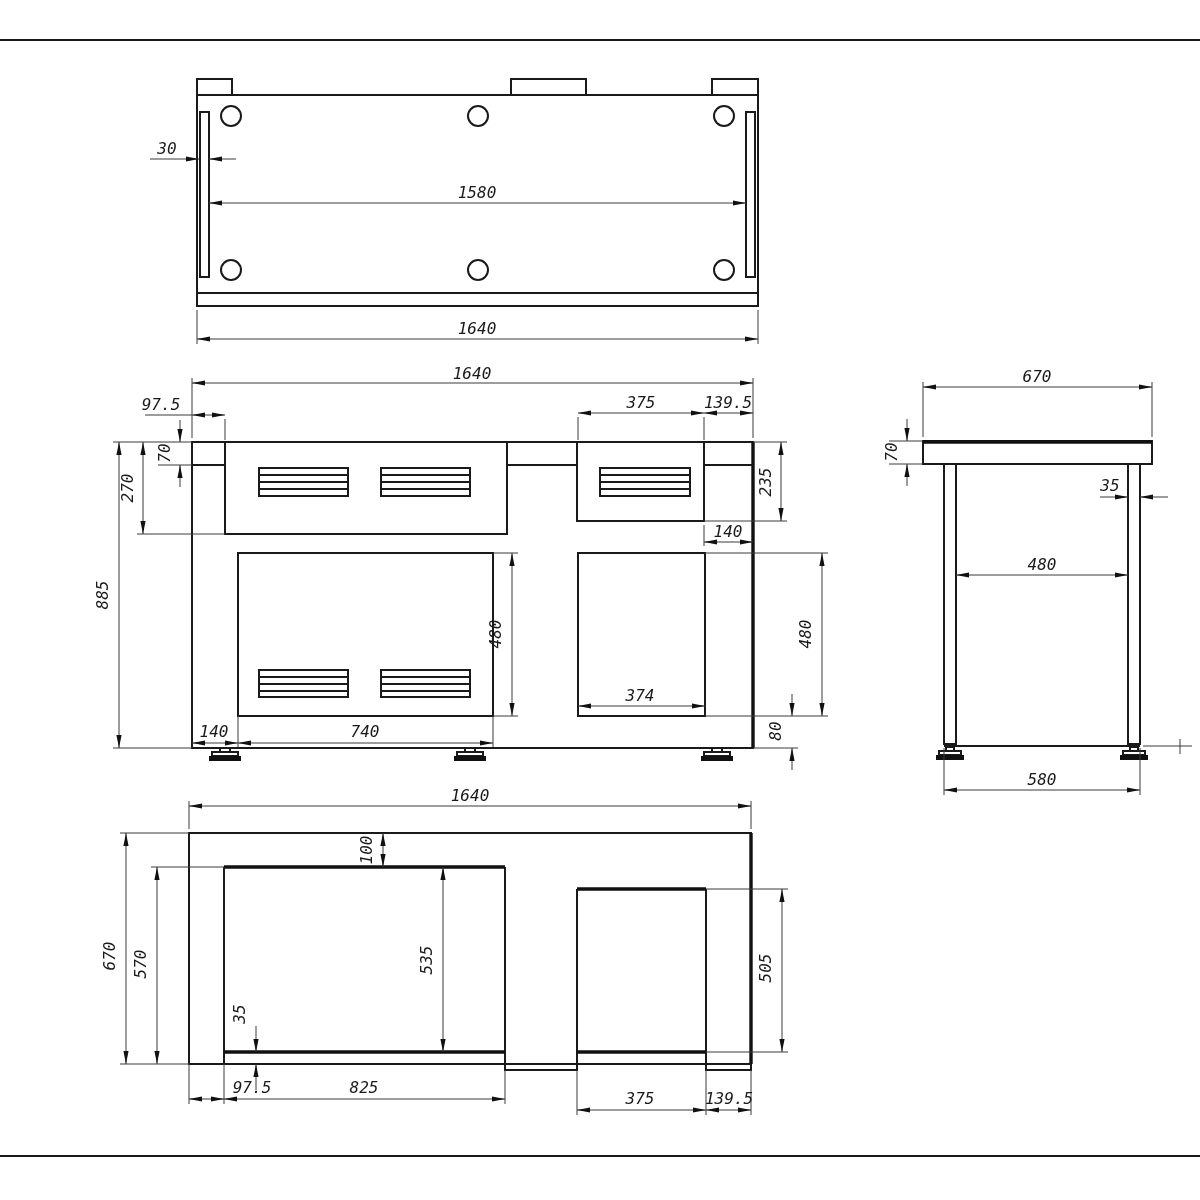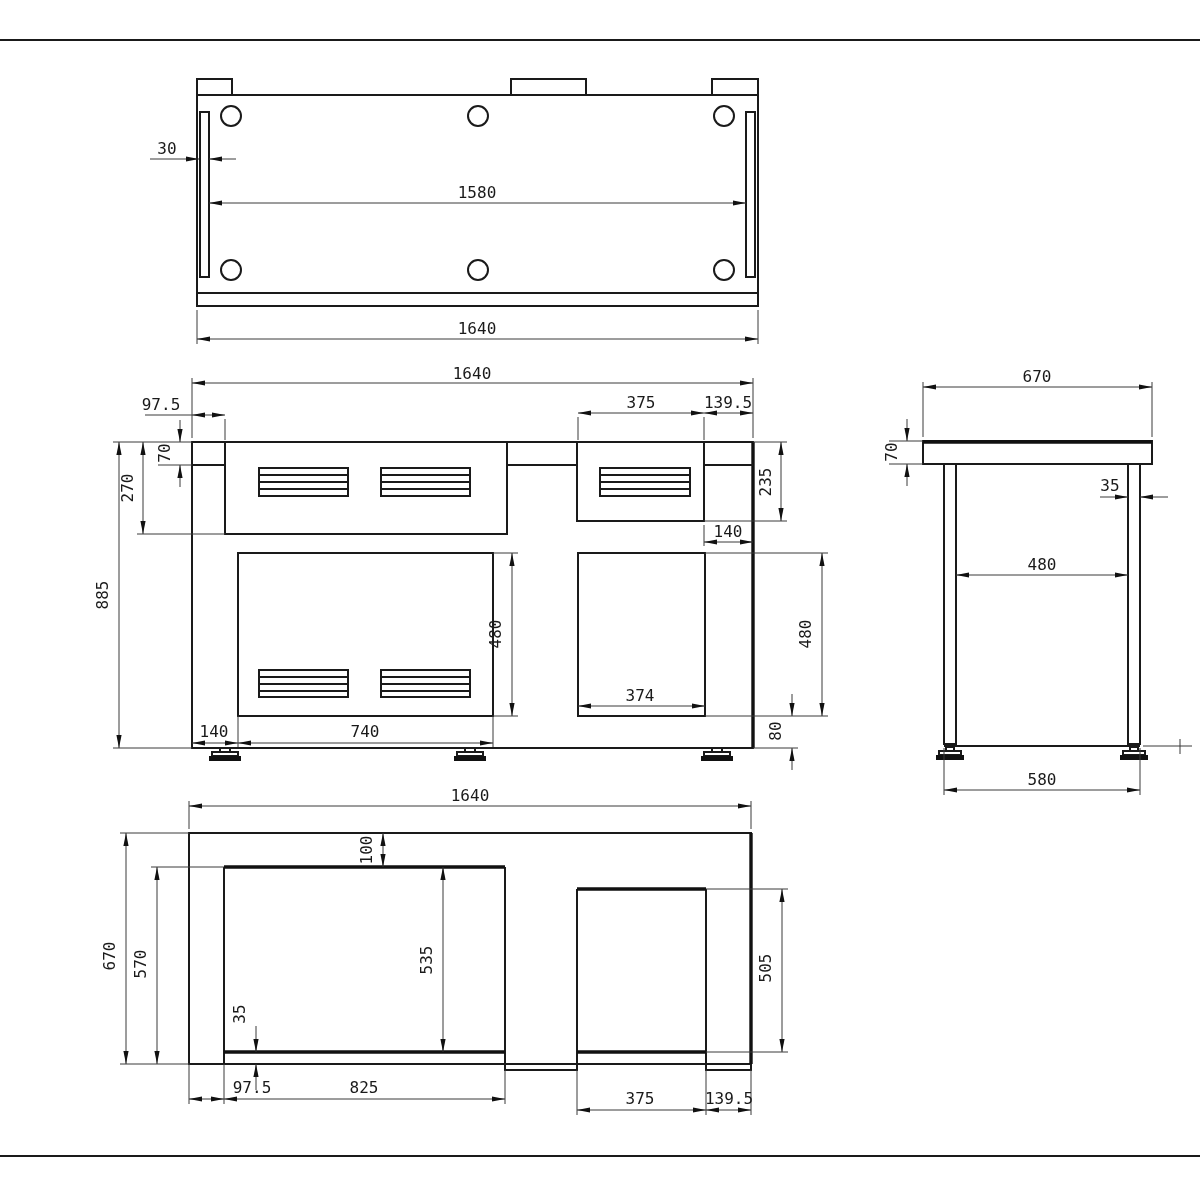--- a/index.html
+++ b/index.html
@@ -1,16 +1,16 @@
 <!DOCTYPE html>
 <html><head>
 <meta charset="utf-8">
 <style>
   html,body{margin:0;padding:0;background:#ffffff;}
-  #sheet{position:relative;width:1147px;height:1200px;background:#ffffff;font-family:"DejaVu Sans Mono", monospace;}
+  #sheet{position:relative;width:1147px;height:1200px;background:#ffffff;font-family:"DejaVu Sans Mono", monospace;font-style:italic;}
   svg{position:absolute;left:0;top:0;}
   .ln{stroke:#1a1a1a;stroke-width:2;fill:none;}
   .thick{stroke:#111111;stroke-width:3.4;fill:none;}
   .thin{stroke:#3a3a3a;stroke-width:1;fill:none;}
   .fillln{fill:#111111;stroke:none;}
   text.t{font-family:"DejaVu Sans Mono", monospace;font-size:16px;fill:#1a1a1a;}
 </style>
 </head>
 <body>
 

